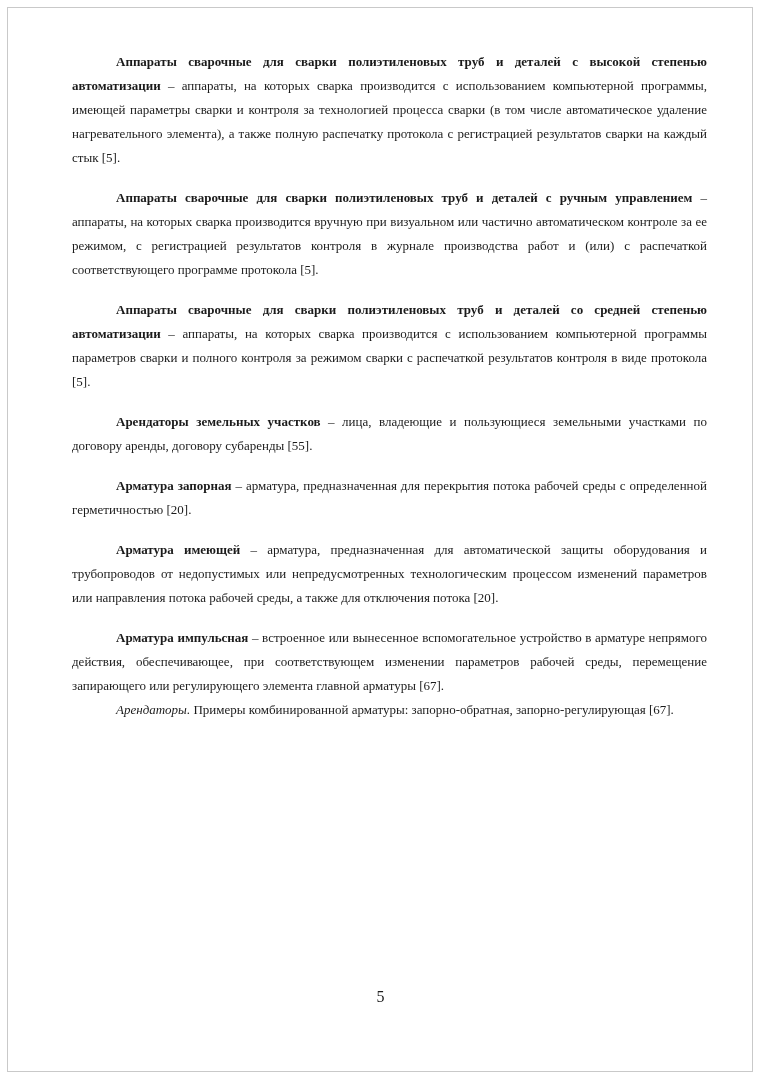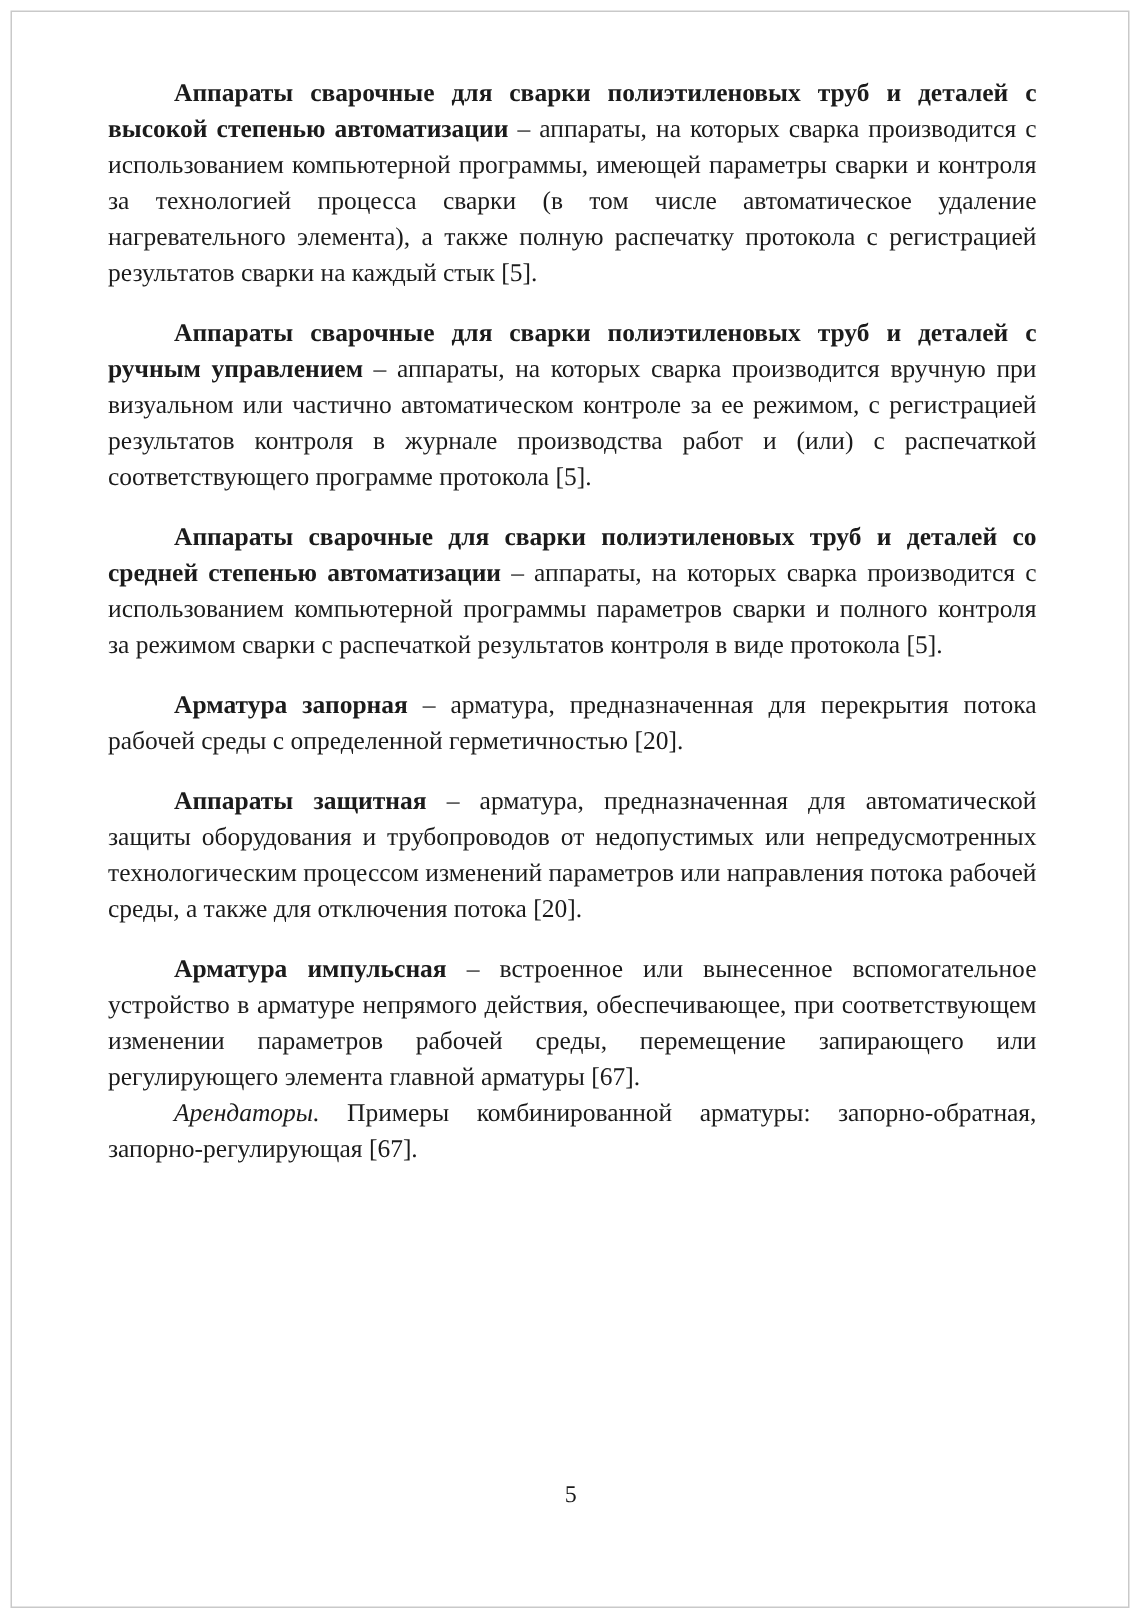--- a/index.html
+++ b/index.html
@@ -22,24 +22,24 @@
     left: 7px;
     top: 7px;
     right: 8px;
     bottom: 8px;
     border: 1px solid #c9c9c9;
     pointer-events: none;
   }
   .content {
     position: absolute;
     left: 72px;
-    right: 70px;
+    right: 54px;
     top: 50px;
     text-align: justify;
-    font-size: 17px;
+    font-size: 13px;
     line-height: 24px;
   }
   p.para {
     margin: 16px 0 0 0;
     text-indent: 44px;
     padding: 0;
   }
   p.para:first-child {
     margin-top: 0;
   }
@@ -60,19 +60,20 @@
 </style>
 </head>
 <body>
 
 <div class="page">
   <div class="scan-frame"></div>
   <div class="content" id="content">
       <p class="para"><span class="seg-b">Аппараты сварочные для сварки полиэтиленовых труб и деталей с высокой степенью автоматизации</span><span> – аппараты, на которых сварка производится с использованием компьютерной программы, имеющей параметры сварки и контроля за технологией процесса сварки (в том числе автоматическое удаление нагревательного элемента), а также полную распечатку протокола с регистрацией результатов сварки на каждый стык [5].</span></p>
       <p class="para"><span class="seg-b">Аппараты сварочные для сварки полиэтиленовых труб и деталей с ручным управлением</span><span> – аппараты, на которых сварка производится вручную при визуальном или частично автоматическом контроле за ее режимом, с регистрацией результатов контроля в журнале производства работ и (или) с распечаткой соответствующего программе протокола [5].</span></p>
       <p class="para"><span class="seg-b">Аппараты сварочные для сварки полиэтиленовых труб и деталей со средней степенью автоматизации</span><span> – аппараты, на которых сварка производится с использованием компьютерной программы параметров сварки и полного контроля за режимом сварки с распечаткой результатов контроля в виде протокола [5].</span></p>
+      <p class="para"><span class="seg-b">Арендаторы земельных участков</span><span> – лица, владеющие и пользующиеся земельными участками по договору аренды, договору субаренды [55].</span></p>
       <p class="para"><span class="seg-b">Арматура запорная</span><span> – арматура, предназначенная для перекрытия потока рабочей среды с определенной герметичностью [20].</span></p>
-      <p class="para"><span class="seg-b">Аппараты защитная</span><span> – арматура, предназначенная для автоматической защиты оборудования и трубопроводов от недопустимых или непредусмотренных технологическим процессом изменений параметров или направления потока рабочей среды, а также для отключения потока [20].</span></p>
+      <p class="para"><span class="seg-b">Арматура имеющей</span><span> – арматура, предназначенная для автоматической защиты оборудования и трубопроводов от недопустимых или непредусмотренных технологическим процессом изменений параметров или направления потока рабочей среды, а также для отключения потока [20].</span></p>
       <p class="para"><span class="seg-b">Арматура импульсная</span><span> – встроенное или вынесенное вспомогательное устройство в арматуре непрямого действия, обеспечивающее, при соответствующем изменении параметров рабочей среды, перемещение запирающего или регулирующего элемента главной арматуры [67].</span></p>
       <p class="para tight"><span class="seg-i">Арендаторы.</span><span> Примеры комбинированной арматуры: запорно-обратная, запорно-регулирующая [67].</span></p>
     </div>
   <div class="page-number">5</div>
 </div>
 
 </body></html>

